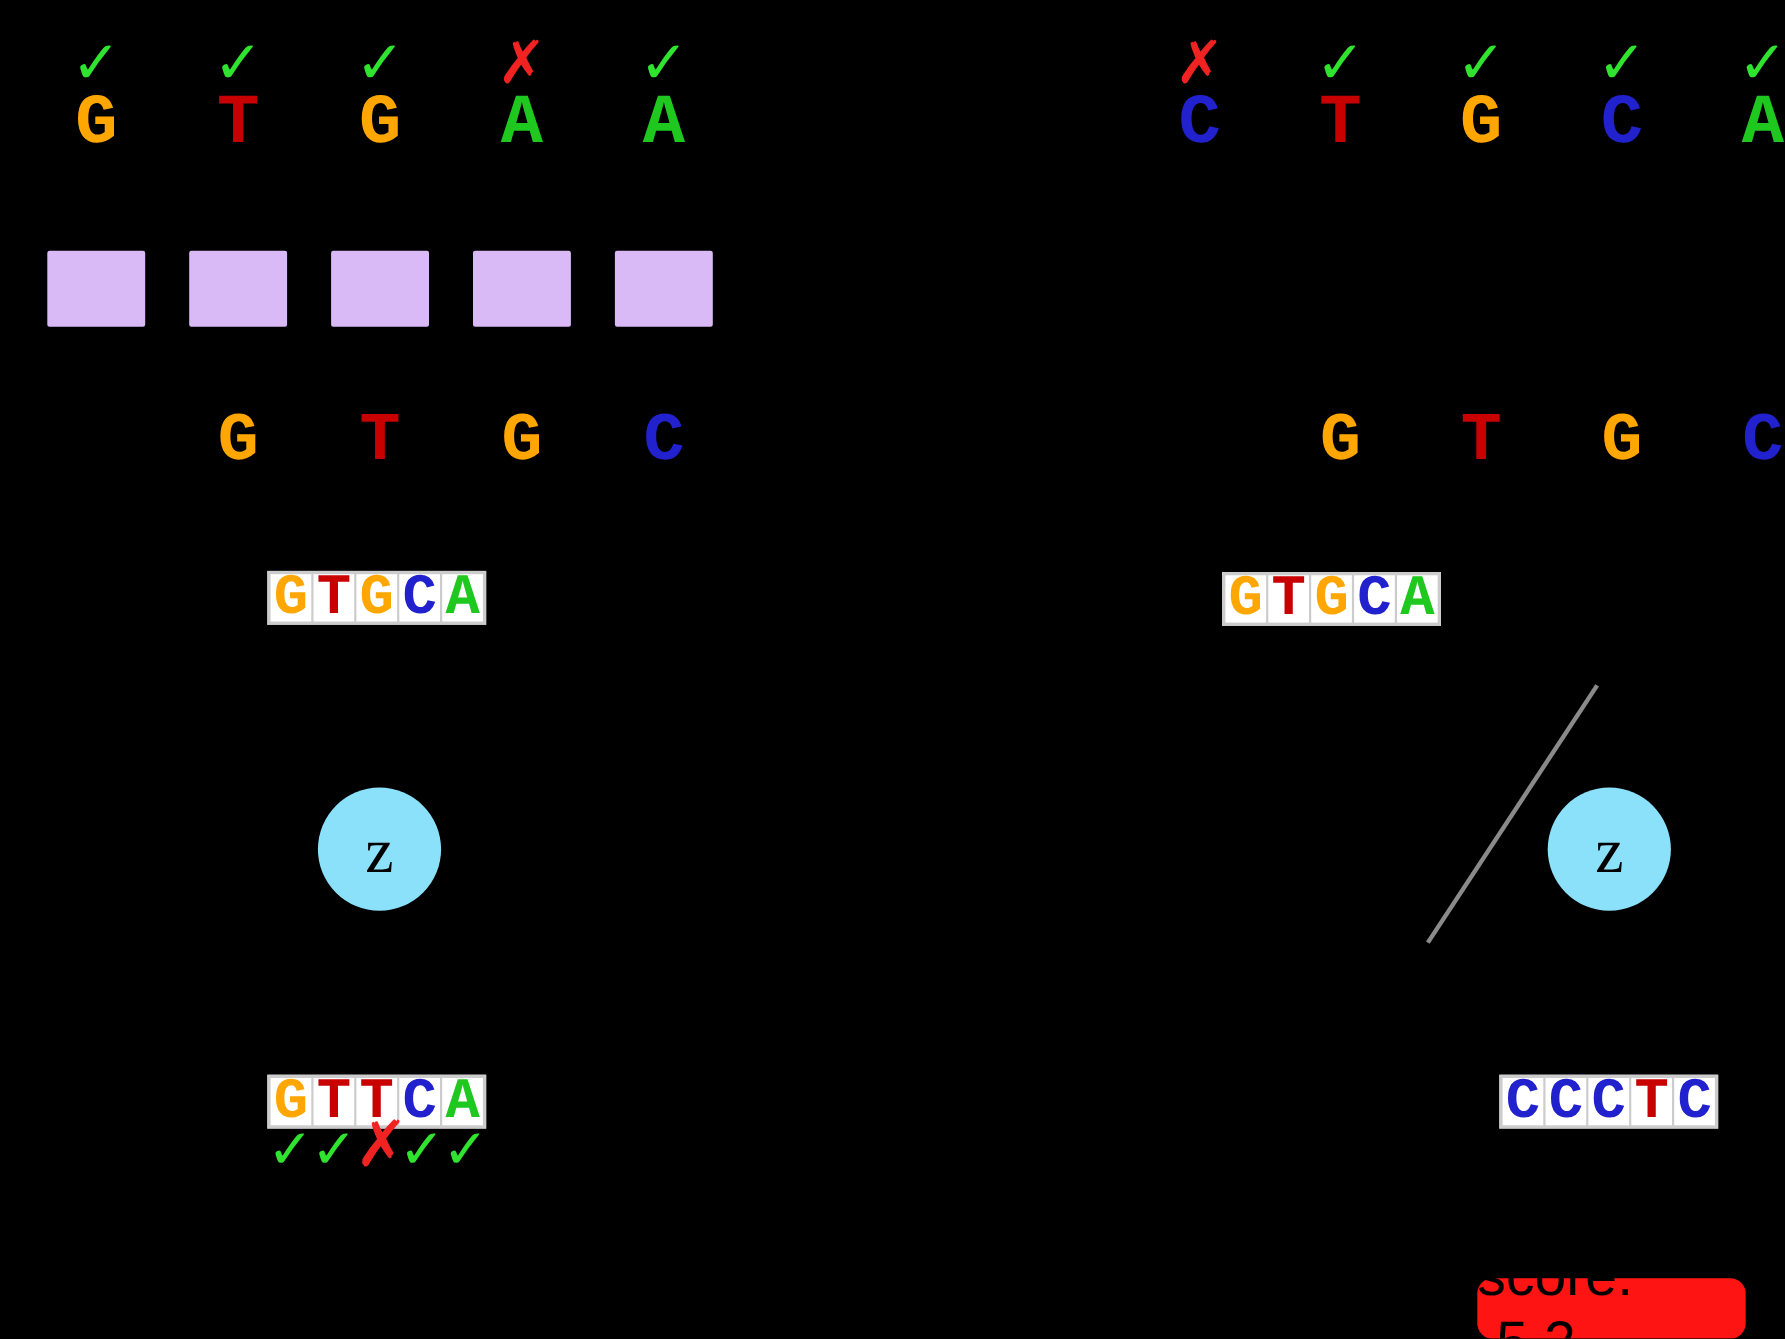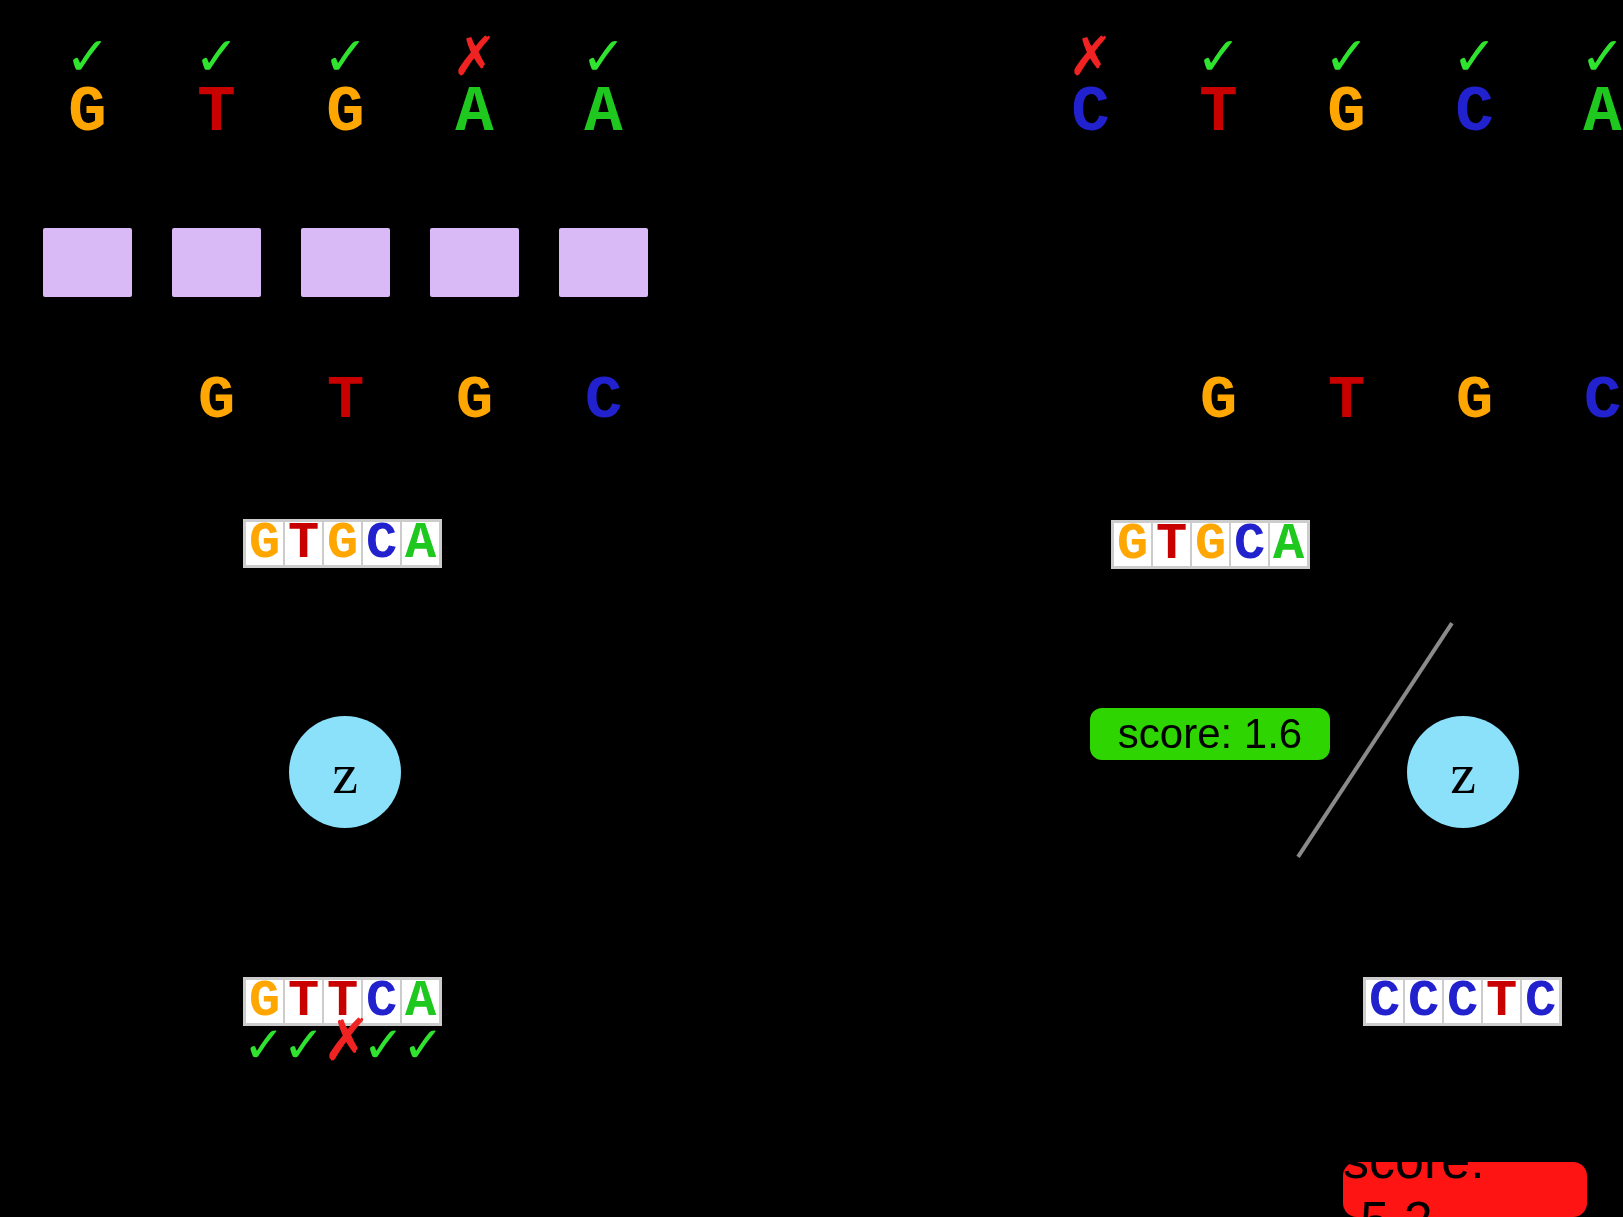--- a/index.html
+++ b/index.html
@@ -123,21 +123,20 @@
   <span class="col rc5 row-ctx base-C">C</span>
 
   <div class="seq-box seq-right-top">
     <div class="seq-cell base-G">G</div>
     <div class="seq-cell base-T">T</div>
     <div class="seq-cell base-G">G</div>
     <div class="seq-cell base-C">C</div>
     <div class="seq-cell base-A">A</div>
   </div>
 
-  <div class="score-badge score-positive">score: 1.6</div>
 
   <div class="slash"></div>
 
   <div class="latent latent-right">
     <span class="latent-label">z</span>
   </div>
 
   <div class="seq-box seq-right-bottom">
     <div class="seq-cell base-C">C</div>
     <div class="seq-cell base-C">C</div>

